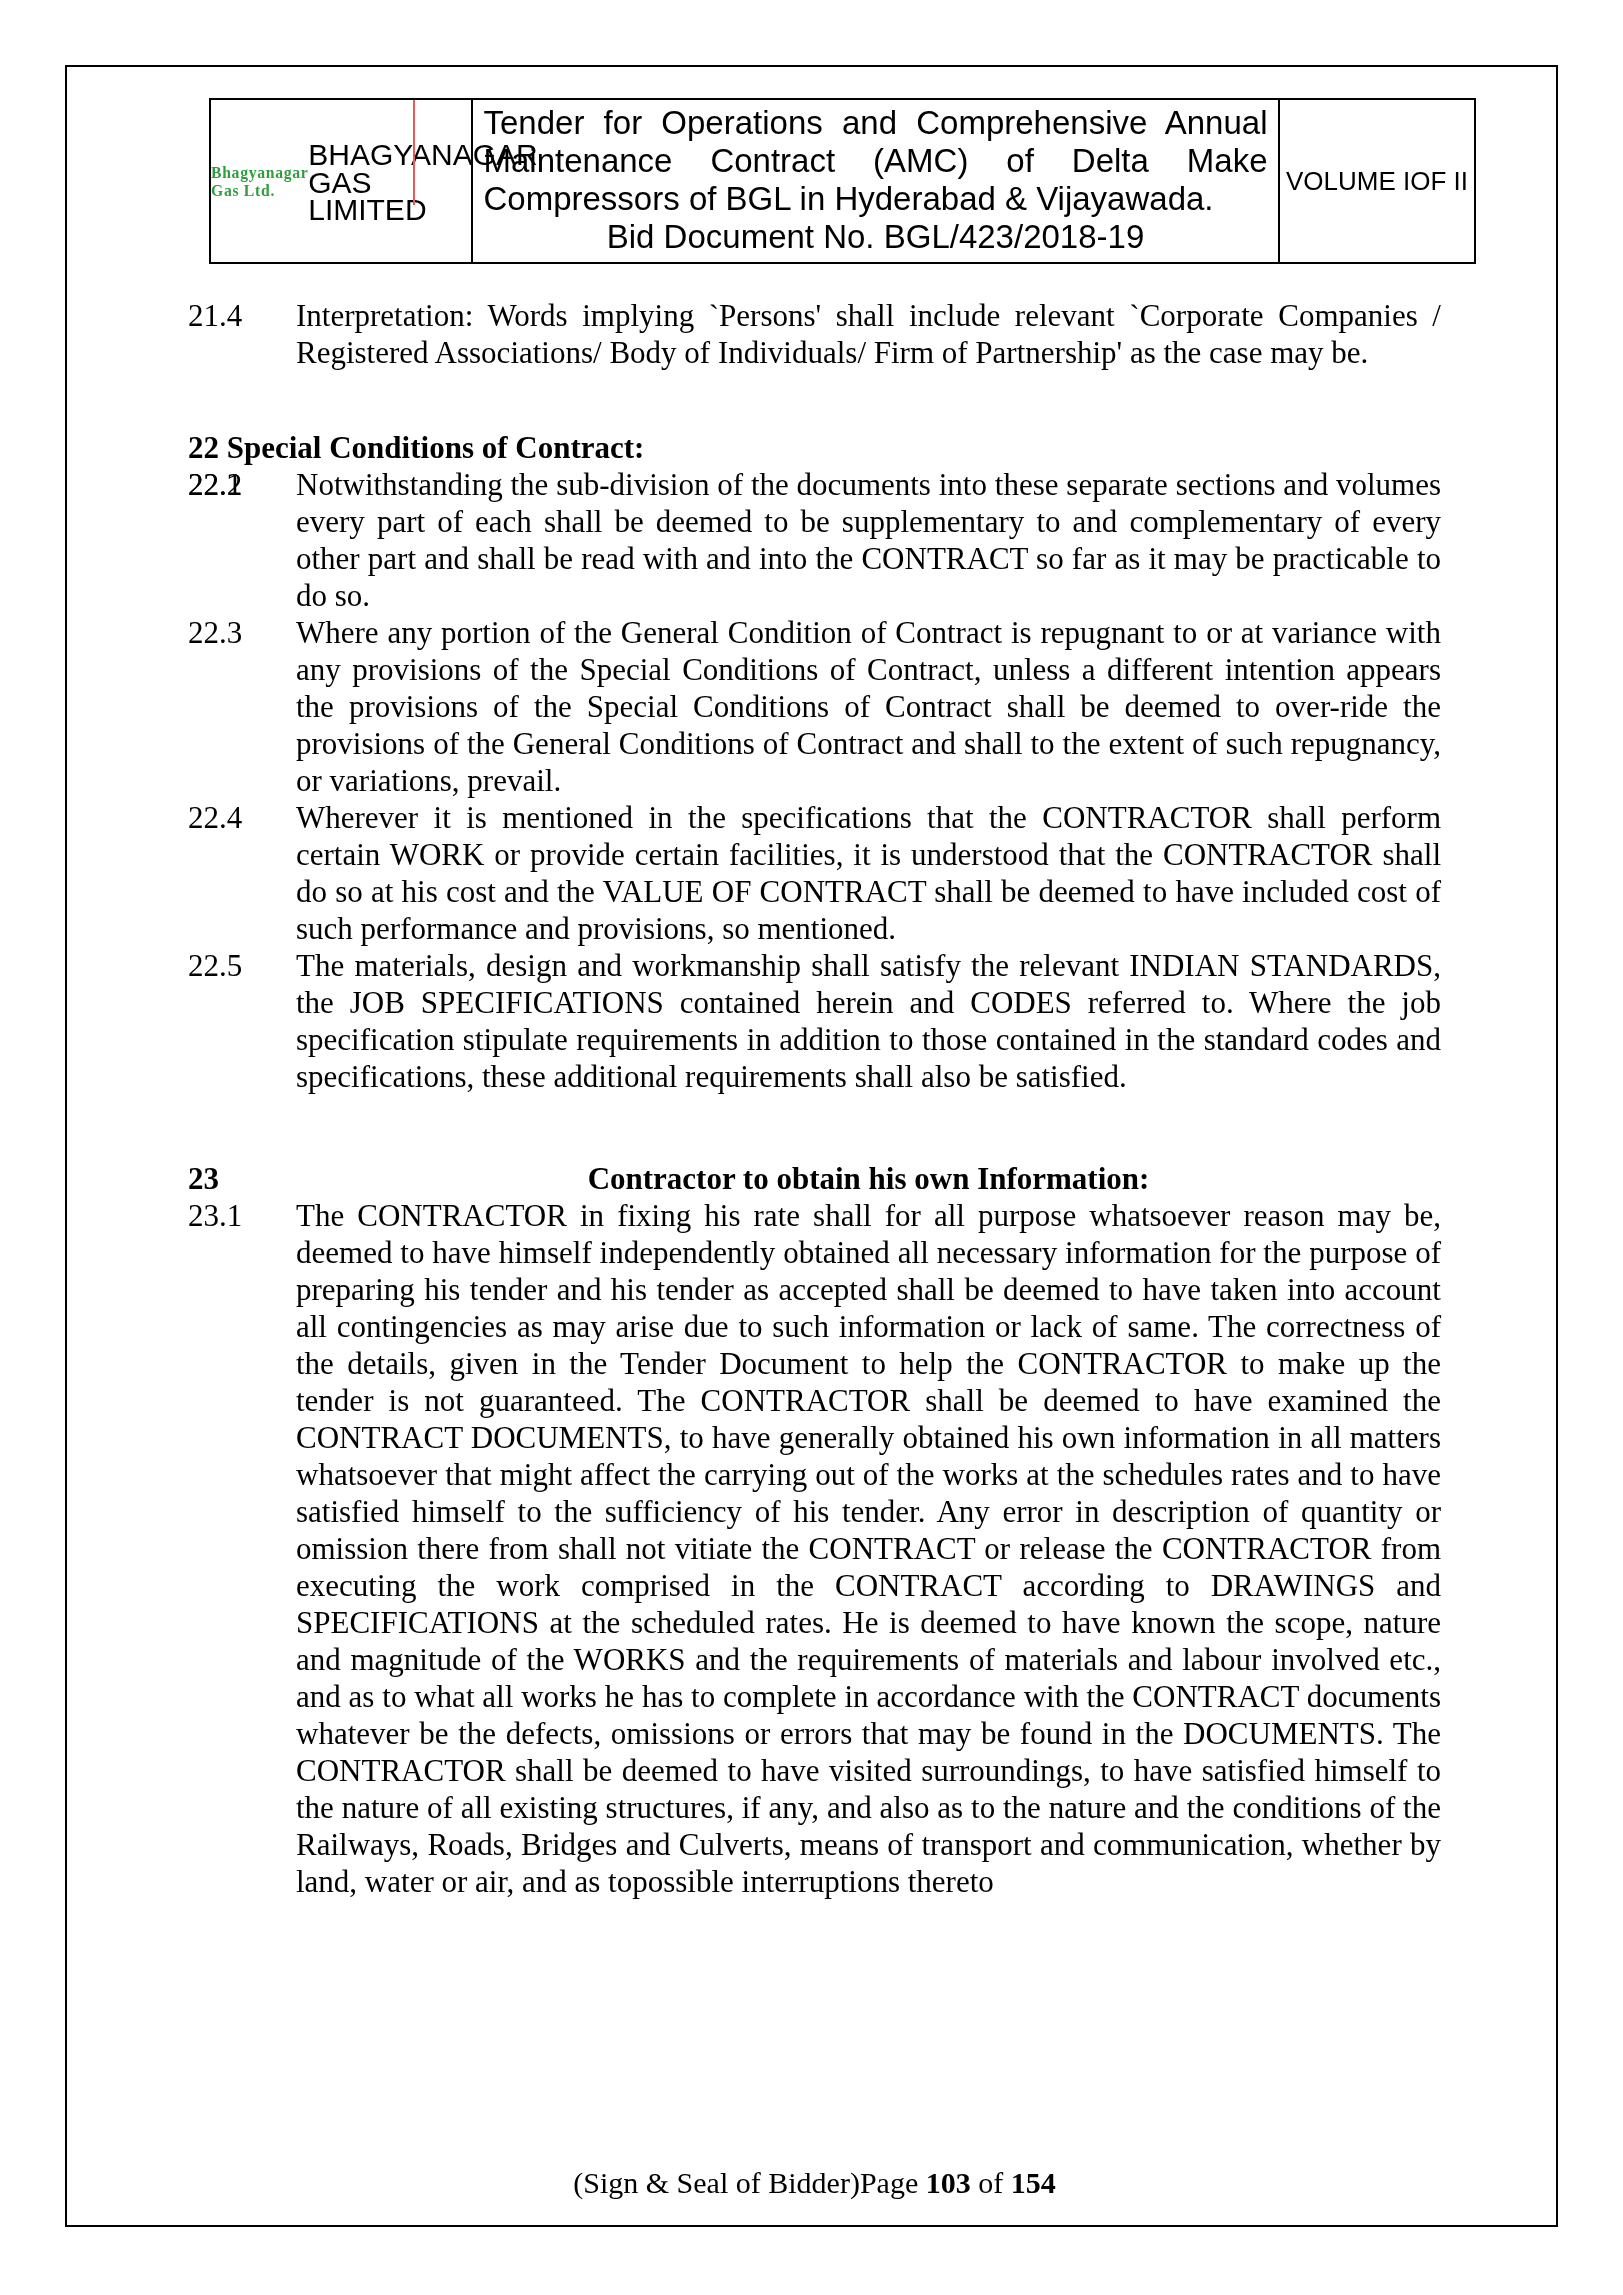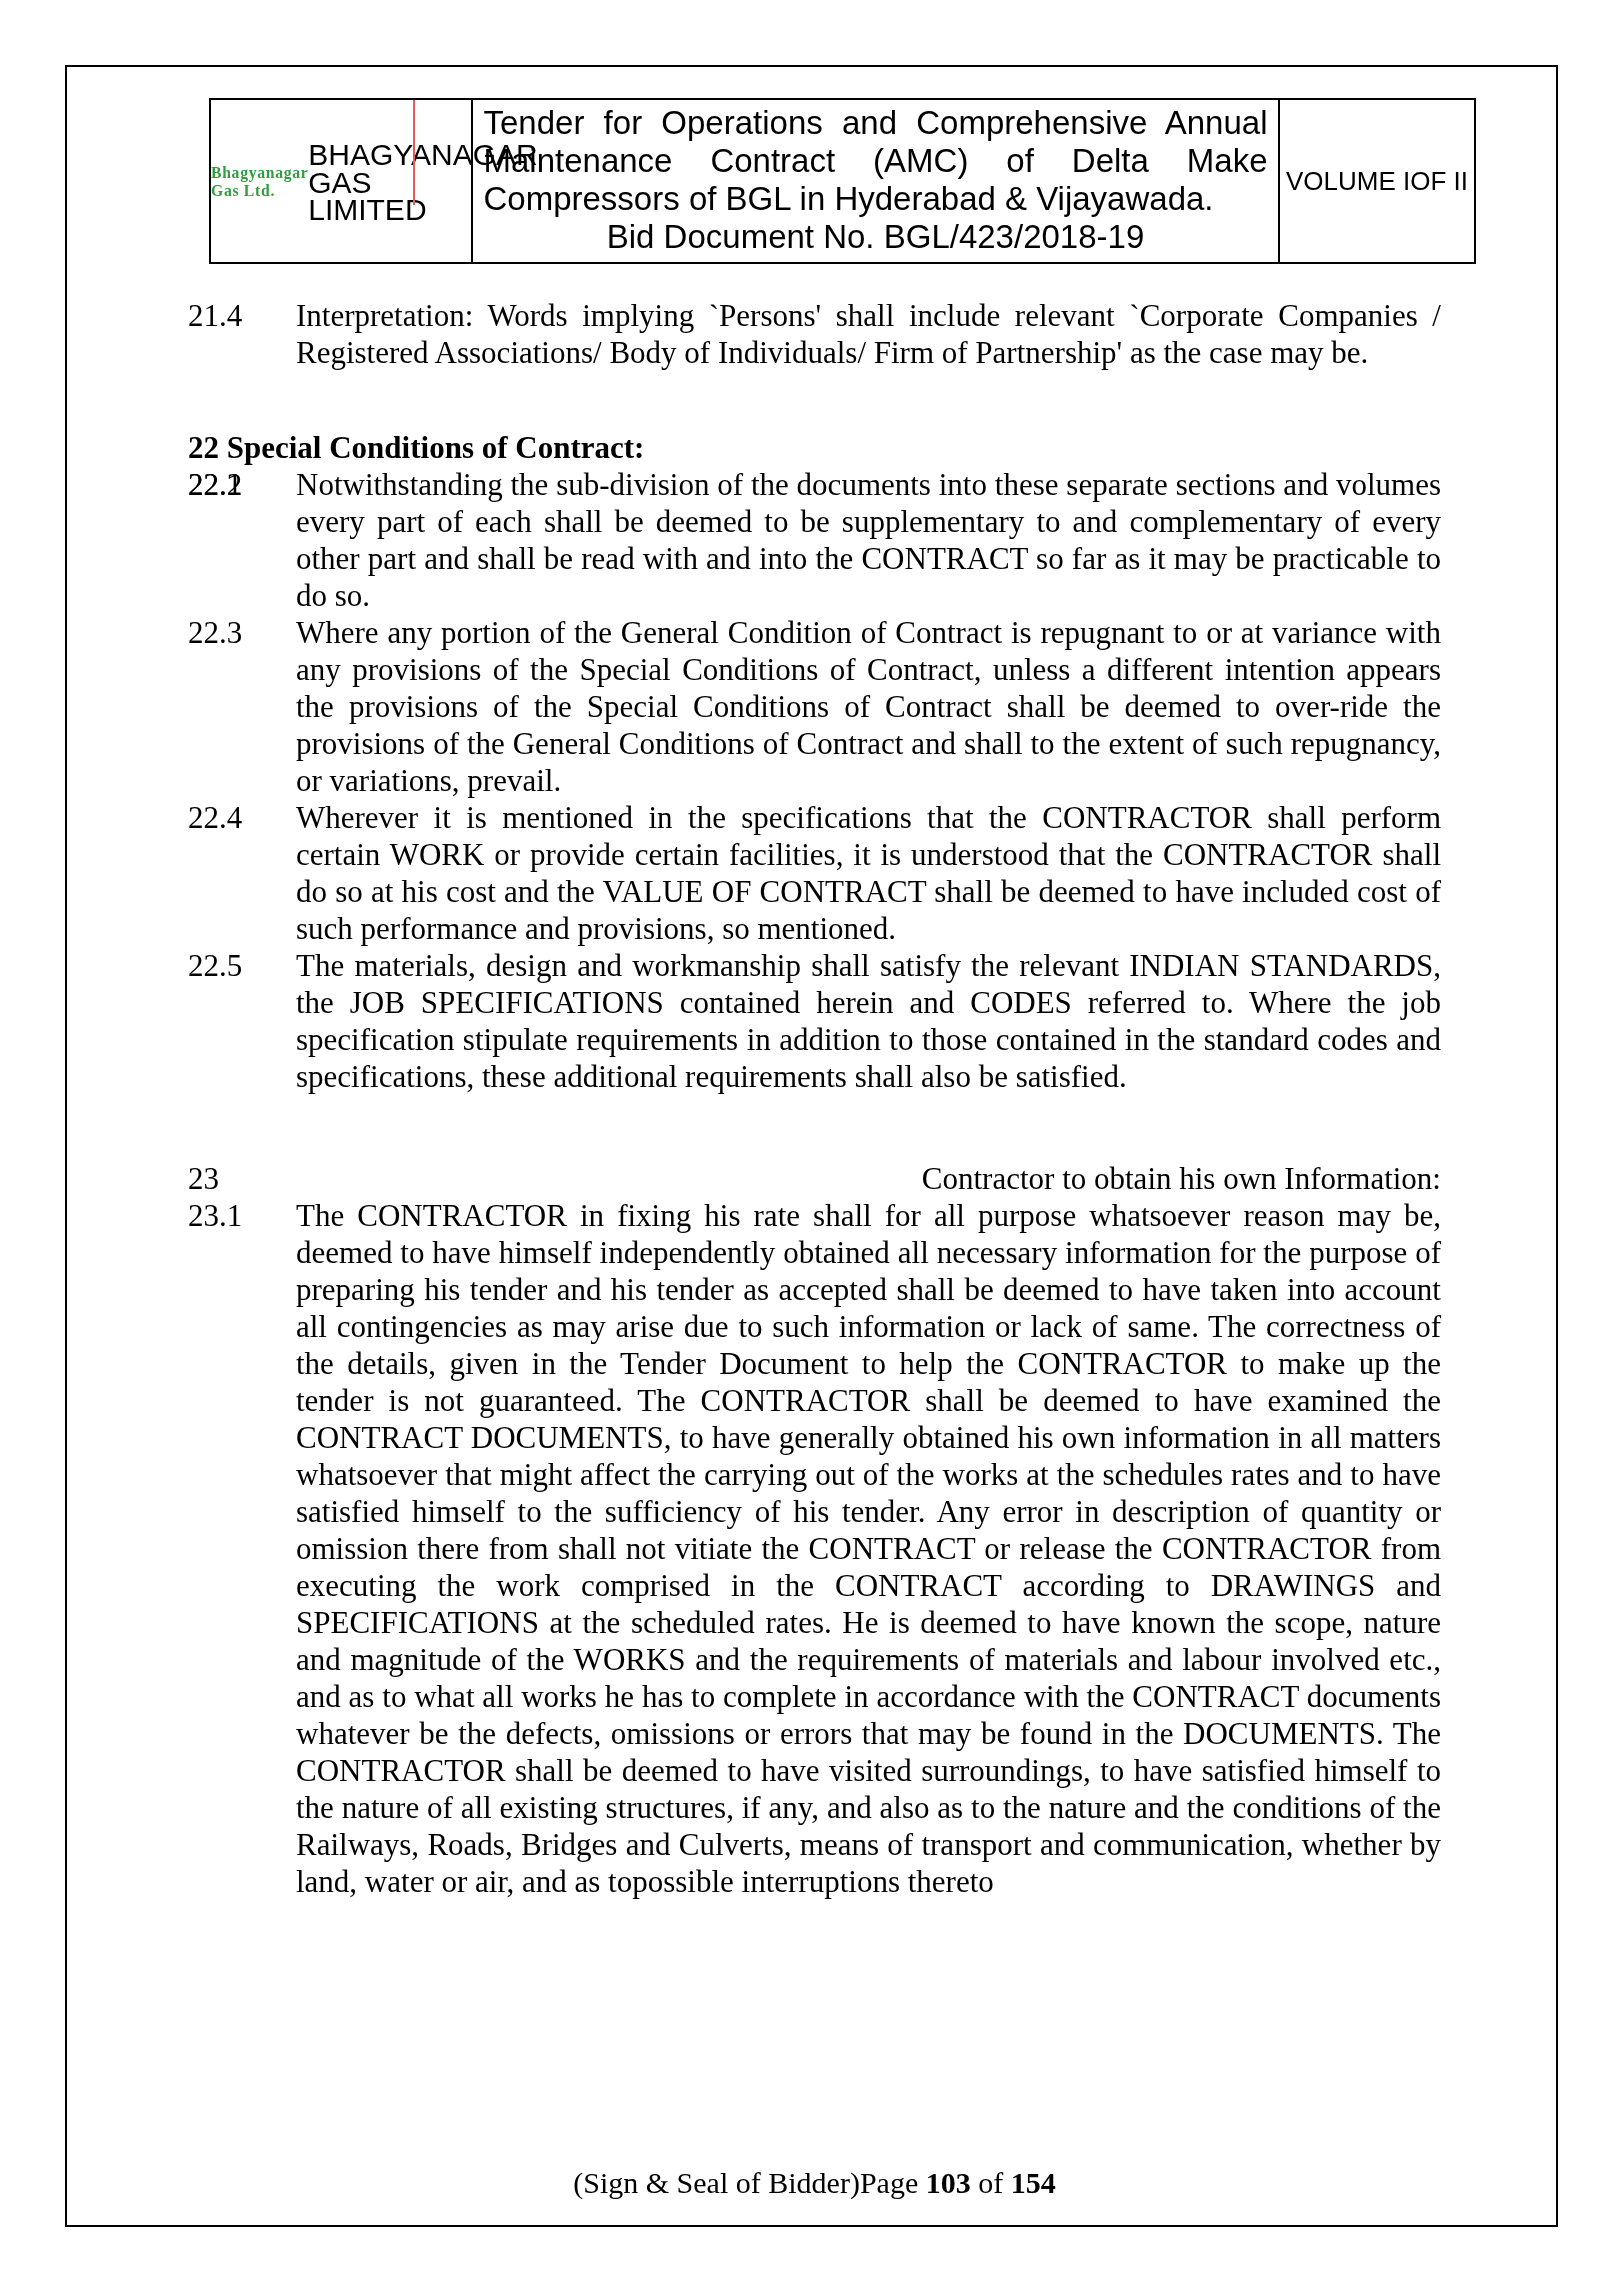--- a/index.html
+++ b/index.html
@@ -25,21 +25,21 @@
   .title-line.natural{text-align:left;text-align-last:left;}
   .title-line.centered{text-align:center;text-align-last:center;}
   .volume-cell{width:194px;display:flex;align-items:center;justify-content:center;
                font-family:"Liberation Sans",sans-serif;font-size:26px;line-height:34px;}
 
   
   .content{position:absolute;left:121px;top:230px;width:1253px;font-size:31px;line-height:37px;}
   .item{position:relative;padding-left:108px;text-align:justify;margin:0;}
   .item .num{position:absolute;left:0;top:0;}
   .heading{font-weight:bold;margin-top:58px;margin-bottom:0;text-align:left;}
-  .heading2{font-weight:normal;margin-top:65px;position:relative;padding-left:108px;text-align:right;}
+  .heading2{font-weight:bold;margin-top:65px;position:relative;padding-left:108px;text-align:center;}
   .heading2 .num{position:absolute;left:0;top:0;}
 
   
   .footer{position:absolute;left:121px;top:2097px;width:1253px;display:flex;
           justify-content:center;font-size:30px;line-height:37px;}
   .footer b{font-weight:bold;}
 
   
   .bgl-svg{display:block;}
 </style>

